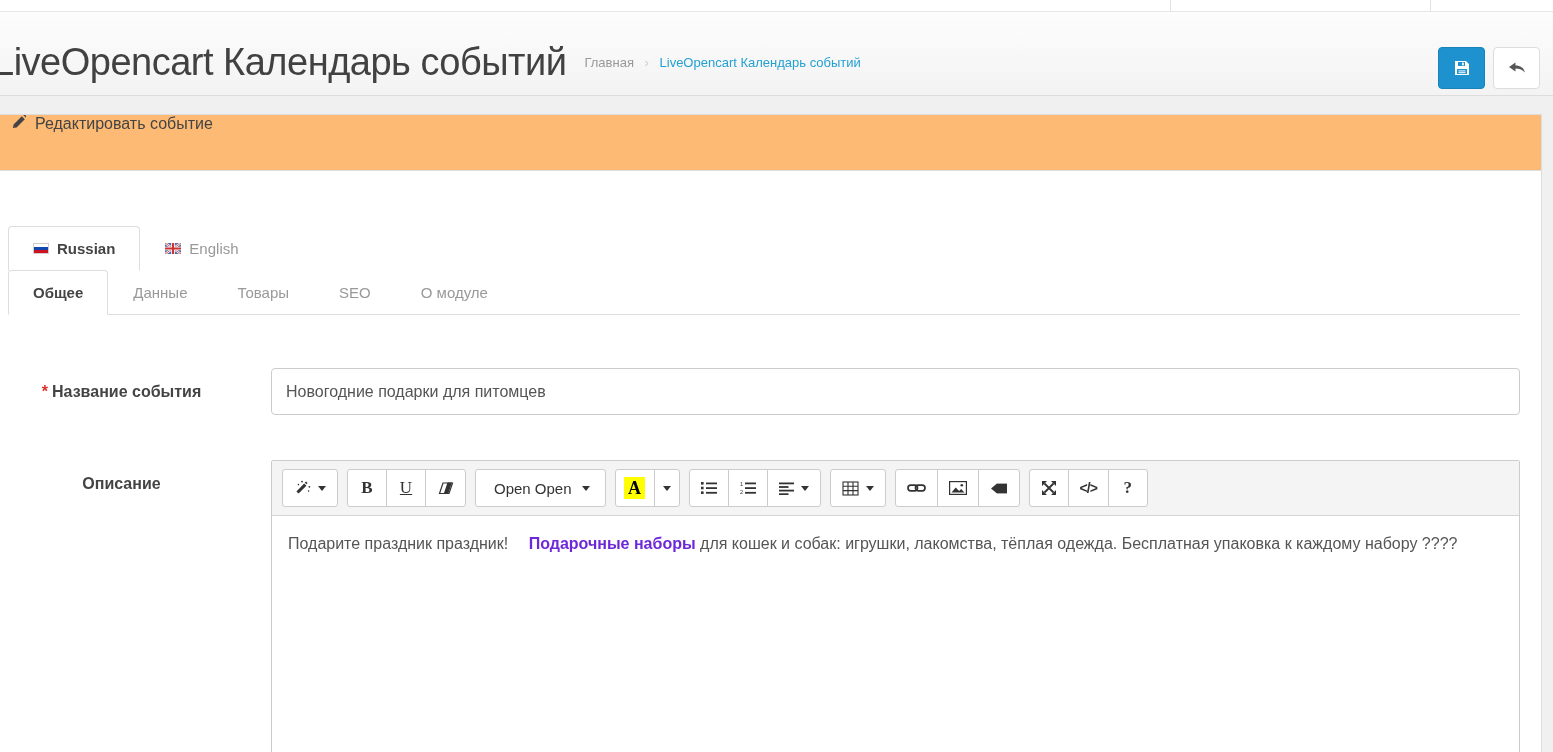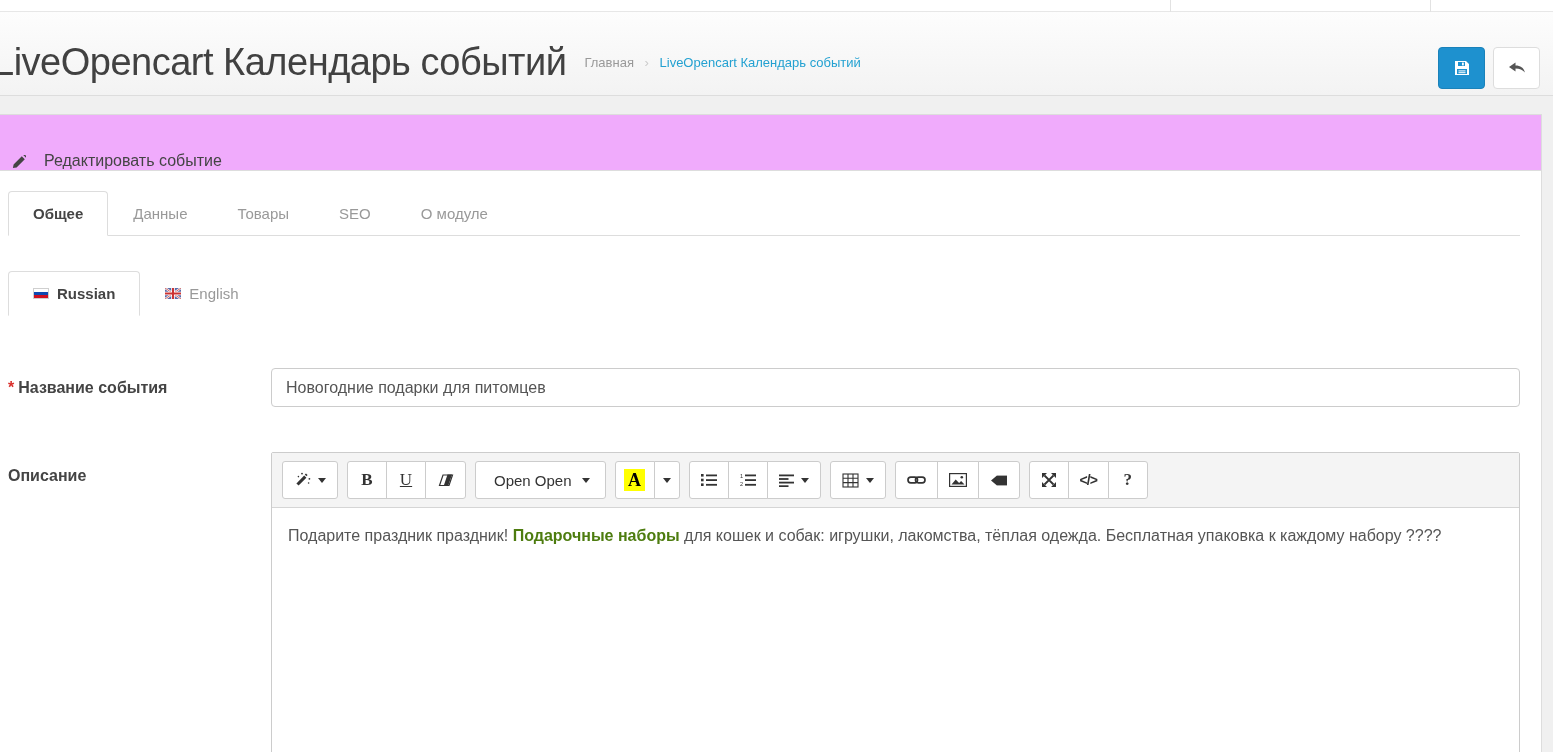--- a/index.html
+++ b/index.html
@@ -36,22 +36,22 @@
   .btn-save { background:#1e91cf; border-color:#1a82ba; }
   .btn-back { background:#fff; border-color:#ddd; }
 
   
   .page-gap { height:18px; }
   .panel {
     margin-right:11px; background:#fff;
     border:1px solid #ddd; border-left:none;
   }
   .panel-heading {
-    height:56px; background:#f0abfc; border-bottom:1px solid #ddd;
-    display:flex; align-items:flex-end; gap:18px; padding-left:11px;
+    height:56px; background:#fdba74; border-bottom:1px solid #ddd;
+    display:flex; align-items:flex-start; gap:9px; padding-left:11px;
     font-size:16px; color:#444;
   }
   .panel-body { padding:20px 21px 0 8px; }
 
   
   ul.nav-tabs { list-style:none; border-bottom:1px solid #ddd; display:flex; }
   ul.nav-tabs li {
     padding:13px 24px; font-size:15px; color:#999; cursor:pointer;
     border:1px solid transparent; margin-bottom:-1px; white-space:nowrap;
   }
@@ -62,27 +62,27 @@
   .lang-tabs { margin-top:35px; border-bottom:none !important; }
   .lang-tabs li { display:flex; align-items:center; gap:8px; padding:13px 23px; }
   .lang-tabs li.active { border-bottom-color:transparent; }
   .flag { width:16px; height:11px; display:inline-block; border:1px solid #cfcfcf; }
   .flag-ru { background:linear-gradient(#fff 0 33%, #0f49b0 33% 66%, #cf1020 66% 100%); }
 
   
   .form { margin-top:53px; }
   .form-group { display:flex; }
   .label-col {
-    width:263px; flex:0 0 263px; text-align:left; padding-right:36px;
+    width:263px; flex:0 0 263px; text-align:center; padding-right:36px;
     font-weight:bold; font-size:16px; color:#444;
   }
   .req { color:#d9302c; margin-right:4px; }
   .fg-name { align-items:center; }
   .fg-name input {
-    flex:1; height:39px; border:1px solid #ccc; border-radius:4px;
+    flex:1; height:47px; border:1px solid #ccc; border-radius:4px;
     padding:0 14px; font-size:16px; color:#555;
     font-family:"Liberation Sans","DejaVu Sans",sans-serif; outline:none;
   }
   .fg-desc { margin-top:45px; }
   .fg-desc .label-col { padding-top:15px; }
 
   
   .editor { flex:1; border:1px solid #ccc; border-radius:2px; background:#fff; }
   .editor-toolbar {
     background:#f4f4f4; border-bottom:1px solid #d5d5d5;
@@ -105,21 +105,21 @@
     background:#ffff00; color:#000; font-family:"Liberation Serif",serif;
     font-weight:bold; font-size:18px; padding:0 4px; line-height:22px;
   }
   .b-code { font-weight:bold; font-size:14px; letter-spacing:-1px; }
   .b-help { font-weight:bold; font-size:17px; font-family:"Liberation Serif",serif; }
   .fontname-label { font-size:15px; color:#333; padding:0 3px; }
   .editor-content {
     padding:17px 16px; height:330px; font-size:16px; color:#555;
     line-height:22px; cursor:text;
   }
-  .editor-content b { color:#4d7c0f; }
+  .editor-content b { color:#6d28d9;margin-left:16px; }
   svg.ic { display:block; }
 </style>
 </head>
 <body>
 
 <div class="topbar">
   <div class="topbar-sep" style="left:1170px"></div>
   <div class="topbar-sep" style="left:1430px"></div>
 </div>
 
@@ -162,47 +162,47 @@
     <span>
       <svg class="ic" width="15" height="15" viewBox="0 0 15 15">
         <path fill="#444" d="M10.8 1.2l3 3-8.2 8.2-3.7.7.7-3.7z M12.2 0l2.8 2.8 1-1L13.2-1z"></path>
       </svg>
     </span>
     <span>Редактировать событие</span>
   </div>
 
   <div class="panel-body">
 
-    <ul class="nav-tabs">
-      <li class="active">Общее</li>
-      <li>Данные</li>
-      <li>Товары</li>
-      <li>SEO</li>
-      <li>О модуле</li>
-    </ul>
-
     <ul class="nav-tabs lang-tabs">
       <li class="active">
         <span class="flag flag-ru"></span>
         <span>Russian</span>
       </li>
       <li>
         <span class="flag" style="border:none">
           <svg class="ic" width="16" height="11" viewBox="0 0 16 11">
             <rect width="16" height="11" fill="#5a6aa8"></rect>
             <path stroke="#fff" stroke-width="2.2" d="M0 0l16 11M16 0L0 11"></path>
             <path stroke="#c66" stroke-width="1" d="M0 0l16 11M16 0L0 11"></path>
             <path stroke="#fff" stroke-width="3.6" d="M8 0v11M0 5.5h16"></path>
             <path stroke="#c33" stroke-width="2" d="M8 0v11M0 5.5h16"></path>
           </svg>
         </span>
         <span>English</span>
       </li>
     </ul>
 
+    <ul class="nav-tabs">
+      <li class="active">Общее</li>
+      <li>Данные</li>
+      <li>Товары</li>
+      <li>SEO</li>
+      <li>О модуле</li>
+    </ul>
+
     <div class="form">
 
       <div class="form-group fg-name">
         <div class="label-col">
           <span class="req">*</span><span>Название события</span>
         </div>
         <input type="text" value="Новогодние подарки для питомцев" style="">
       </div>
 
       <div class="form-group fg-desc">

